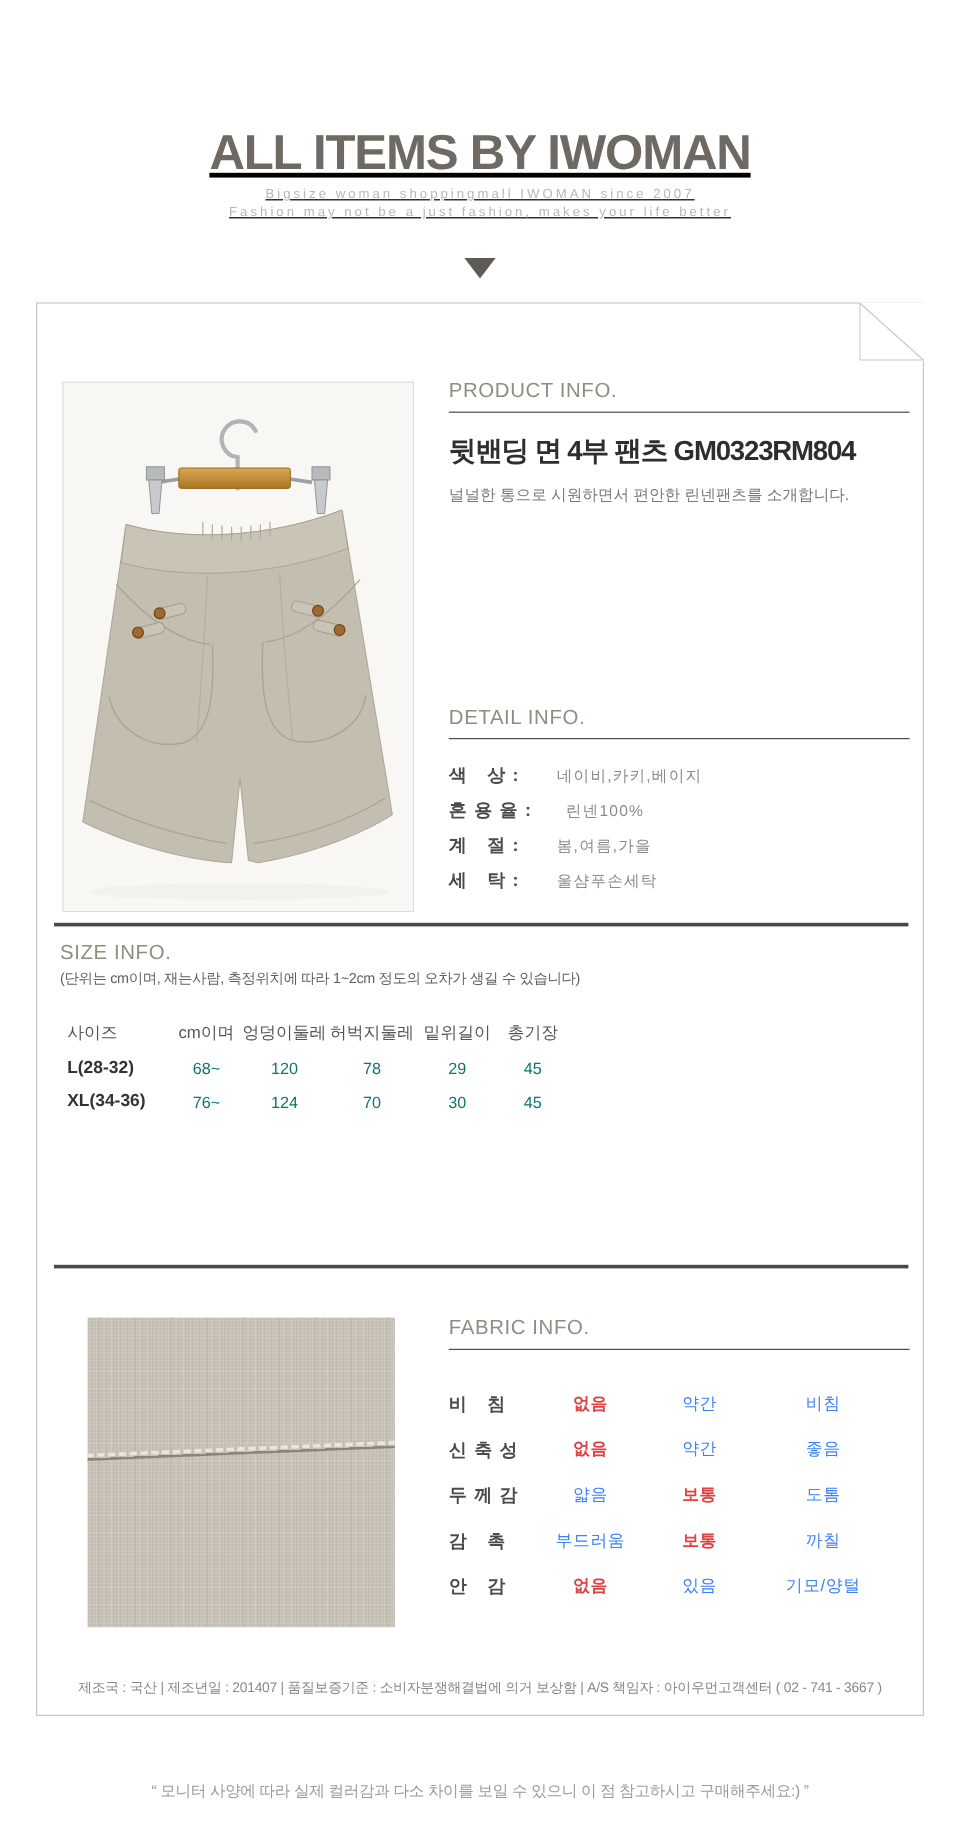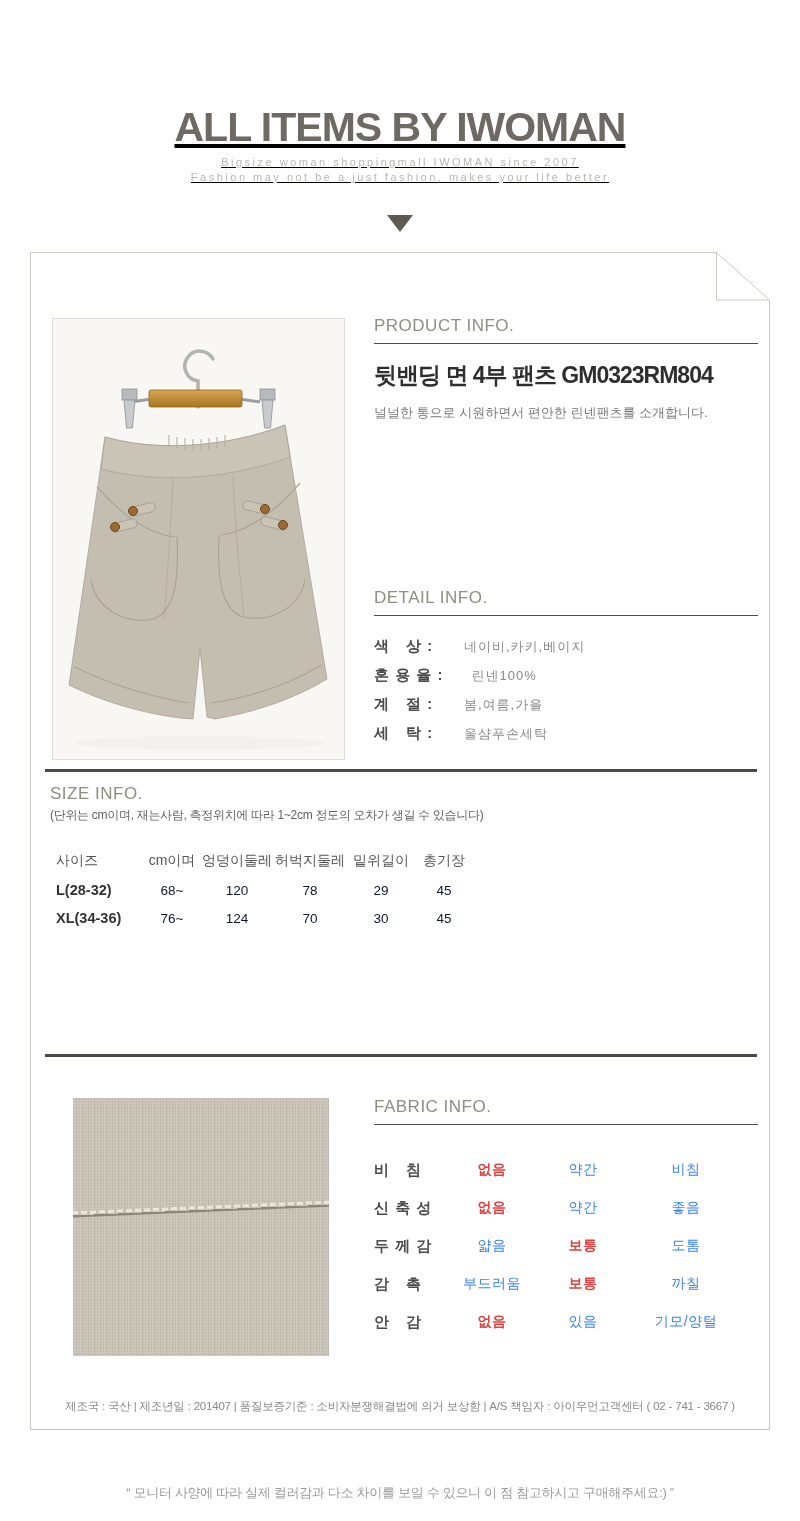--- a/index.html
+++ b/index.html
@@ -72,21 +72,21 @@
   .divider-1 { top:516px; }
   .divider-2 { top:801px; }
 
   
   .size-info { position:absolute; left:19px; top:531px; width:708px; }
   .size-head { font-size:17px; color:#8e8e81; letter-spacing:0.5px; }
   .size-note { margin-top:3px; font-size:12px; color:#5f5f5f; letter-spacing:-0.3px; }
   .size-table { margin-top:22px; border-collapse:collapse; }
   .size-table th, .size-table td { font-weight:normal; padding:6px 0; text-align:center; }
   .size-table th { font-size:14px; color:#555; }
-  .size-table td { font-size:13.5px; color:#0f172a; }
+  .size-table td { font-size:13.5px; color:#0f766e; }
   .size-table .c0 { width:92px; text-align:left; padding-left:6px; }
   .size-table td.c0 { font-size:14.5px; font-weight:bold; color:#333; }
   .size-table .c1 { width:60px; } .size-table .c2 { width:70px; }
   .size-table .c3 { width:76px; } .size-table .c4 { width:66px; }
   .size-table .c5 { width:60px; }
 
   
   .fabric-photo {
     position:absolute; left:42px; top:845px; width:256px; height:258px;
     background-color:#c8c2b6; overflow:hidden; 

